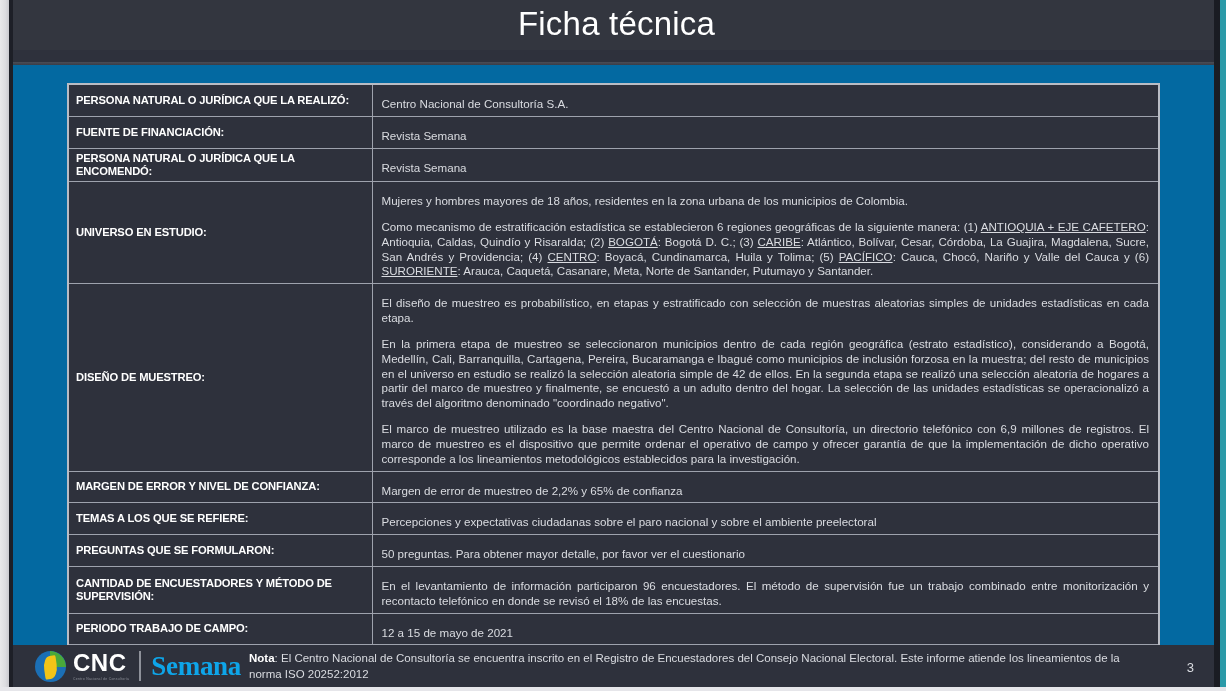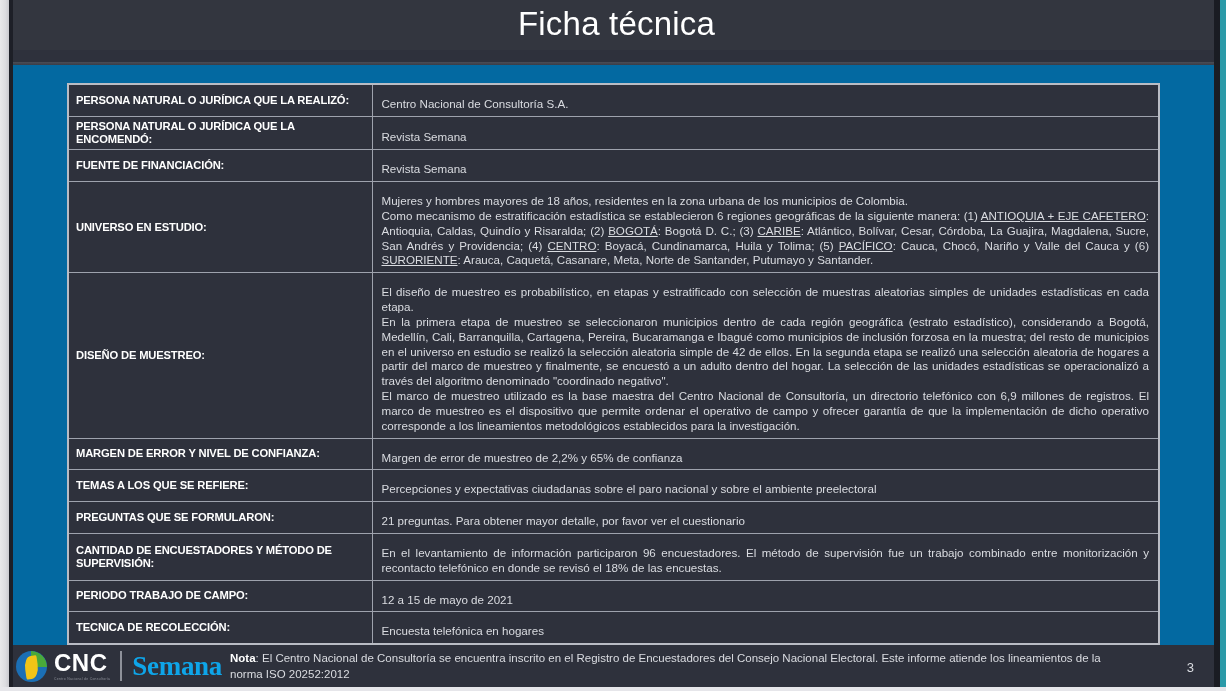--- a/index.html
+++ b/index.html
@@ -120,39 +120,39 @@
     color: #dadce1;
     font-size: 11.6px;
     font-weight: 400;
     line-height: 1.28;
     padding: 12px 9px 4px 9px;
     text-align: justify;
     text-justify: inter-word;
   }
   td.val.plain { text-align: left; }
   td.val p { margin: 0; }
-  td.val p + p { }
+  td.val p + p { margin-top: 11px; }
   td.val u { text-decoration: underline; }
 
   .r-tall { height: 30px; }
 
   
   .footer {
     position: absolute;
     left: 13px; top: 645px;
     width: 1207px; height: 42px;
     background: #2e313c;
     display: flex;
     align-items: center;
   }
 
   .logo-block {
     display: flex;
     align-items: center;
-    padding-left: 3px;
+    padding-left: 22px;
     flex: 0 0 auto;
   }
   .cnc-mark {
     position: relative;
     width: 31px; height: 31px;
     border-radius: 50%;
     background: #1b6fb5;
     overflow: hidden;
     flex: 0 0 auto;
   }
@@ -242,26 +242,26 @@
   <div class="body-area">
     <table class="ficha-table">
       <tbody>
 
         <tr>
           <td class="lbl">PERSONA NATURAL O JURÍDICA QUE LA REALIZÓ:</td>
           <td class="val plain">Centro Nacional de Consultoría S.A.</td>
         </tr>
 
         <tr>
+          <td class="lbl">FUENTE DE FINANCIACIÓN:</td>
+          <td class="val plain">Revista Semana</td>
+        </tr>
+
+        <tr>
           <td class="lbl">PERSONA NATURAL O JURÍDICA QUE LA ENCOMENDÓ:</td>
-          <td class="val plain">Revista Semana</td>
-        </tr>
-
-        <tr>
-          <td class="lbl">FUENTE DE FINANCIACIÓN:</td>
           <td class="val plain">Revista Semana</td>
         </tr>
 
         <tr>
           <td class="lbl">UNIVERSO EN ESTUDIO:</td>
           <td class="val">
             <p>Mujeres y hombres mayores de 18 años, residentes en la zona urbana de los municipios de Colombia.</p>
             <p><span>Como mecanismo de estratificación estadística se establecieron 6 regiones geográficas de la siguiente manera: (1) <u>ANTIOQUIA + EJE CAFETERO</u>: Antioquia, Caldas, Quindío y Risaralda; (2) <u>BOGOTÁ</u>: Bogotá D. C.; (3) <u>CARIBE</u>: Atlántico, Bolívar, Cesar, Córdoba, La Guajira, Magdalena, Sucre, San Andrés y Providencia; (4) <u>CENTRO</u>: Boyacá, Cundinamarca, Huila y Tolima; (5) <u>PACÍFICO</u>: Cauca, Chocó, Nariño y Valle del Cauca y (6) <u>SURORIENTE</u>: Arauca, Caquetá, Casanare, Meta, Norte de Santander, Putumayo y Santander.</span></p>
           </td>
         </tr>
@@ -281,21 +281,21 @@
           <td class="val plain">Margen de error de muestreo de 2,2% y 65% de confianza</td>
         </tr>
 
         <tr>
           <td class="lbl">TEMAS A LOS QUE SE REFIERE:</td>
           <td class="val plain">Percepciones y expectativas ciudadanas sobre el paro nacional y sobre el ambiente preelectoral</td>
         </tr>
 
         <tr>
           <td class="lbl">PREGUNTAS QUE SE FORMULARON:</td>
-          <td class="val plain">21 preguntas. Para obtener mayor detalle, por favor ver el cuestionario</td>
+          <td class="val plain">50 preguntas. Para obtener mayor detalle, por favor ver el cuestionario</td>
         </tr>
 
         <tr>
           <td class="lbl">CANTIDAD DE ENCUESTADORES Y MÉTODO DE SUPERVISIÓN:</td>
           <td class="val">En el levantamiento de información participaron 96 encuestadores. El método de supervisión fue un trabajo combinado entre monitorización y recontacto telefónico en donde se revisó el 18% de las encuestas.</td>
         </tr>
 
         <tr>
           <td class="lbl">PERIODO TRABAJO DE CAMPO:</td>
           <td class="val plain">12 a 15 de mayo de 2021</td>

